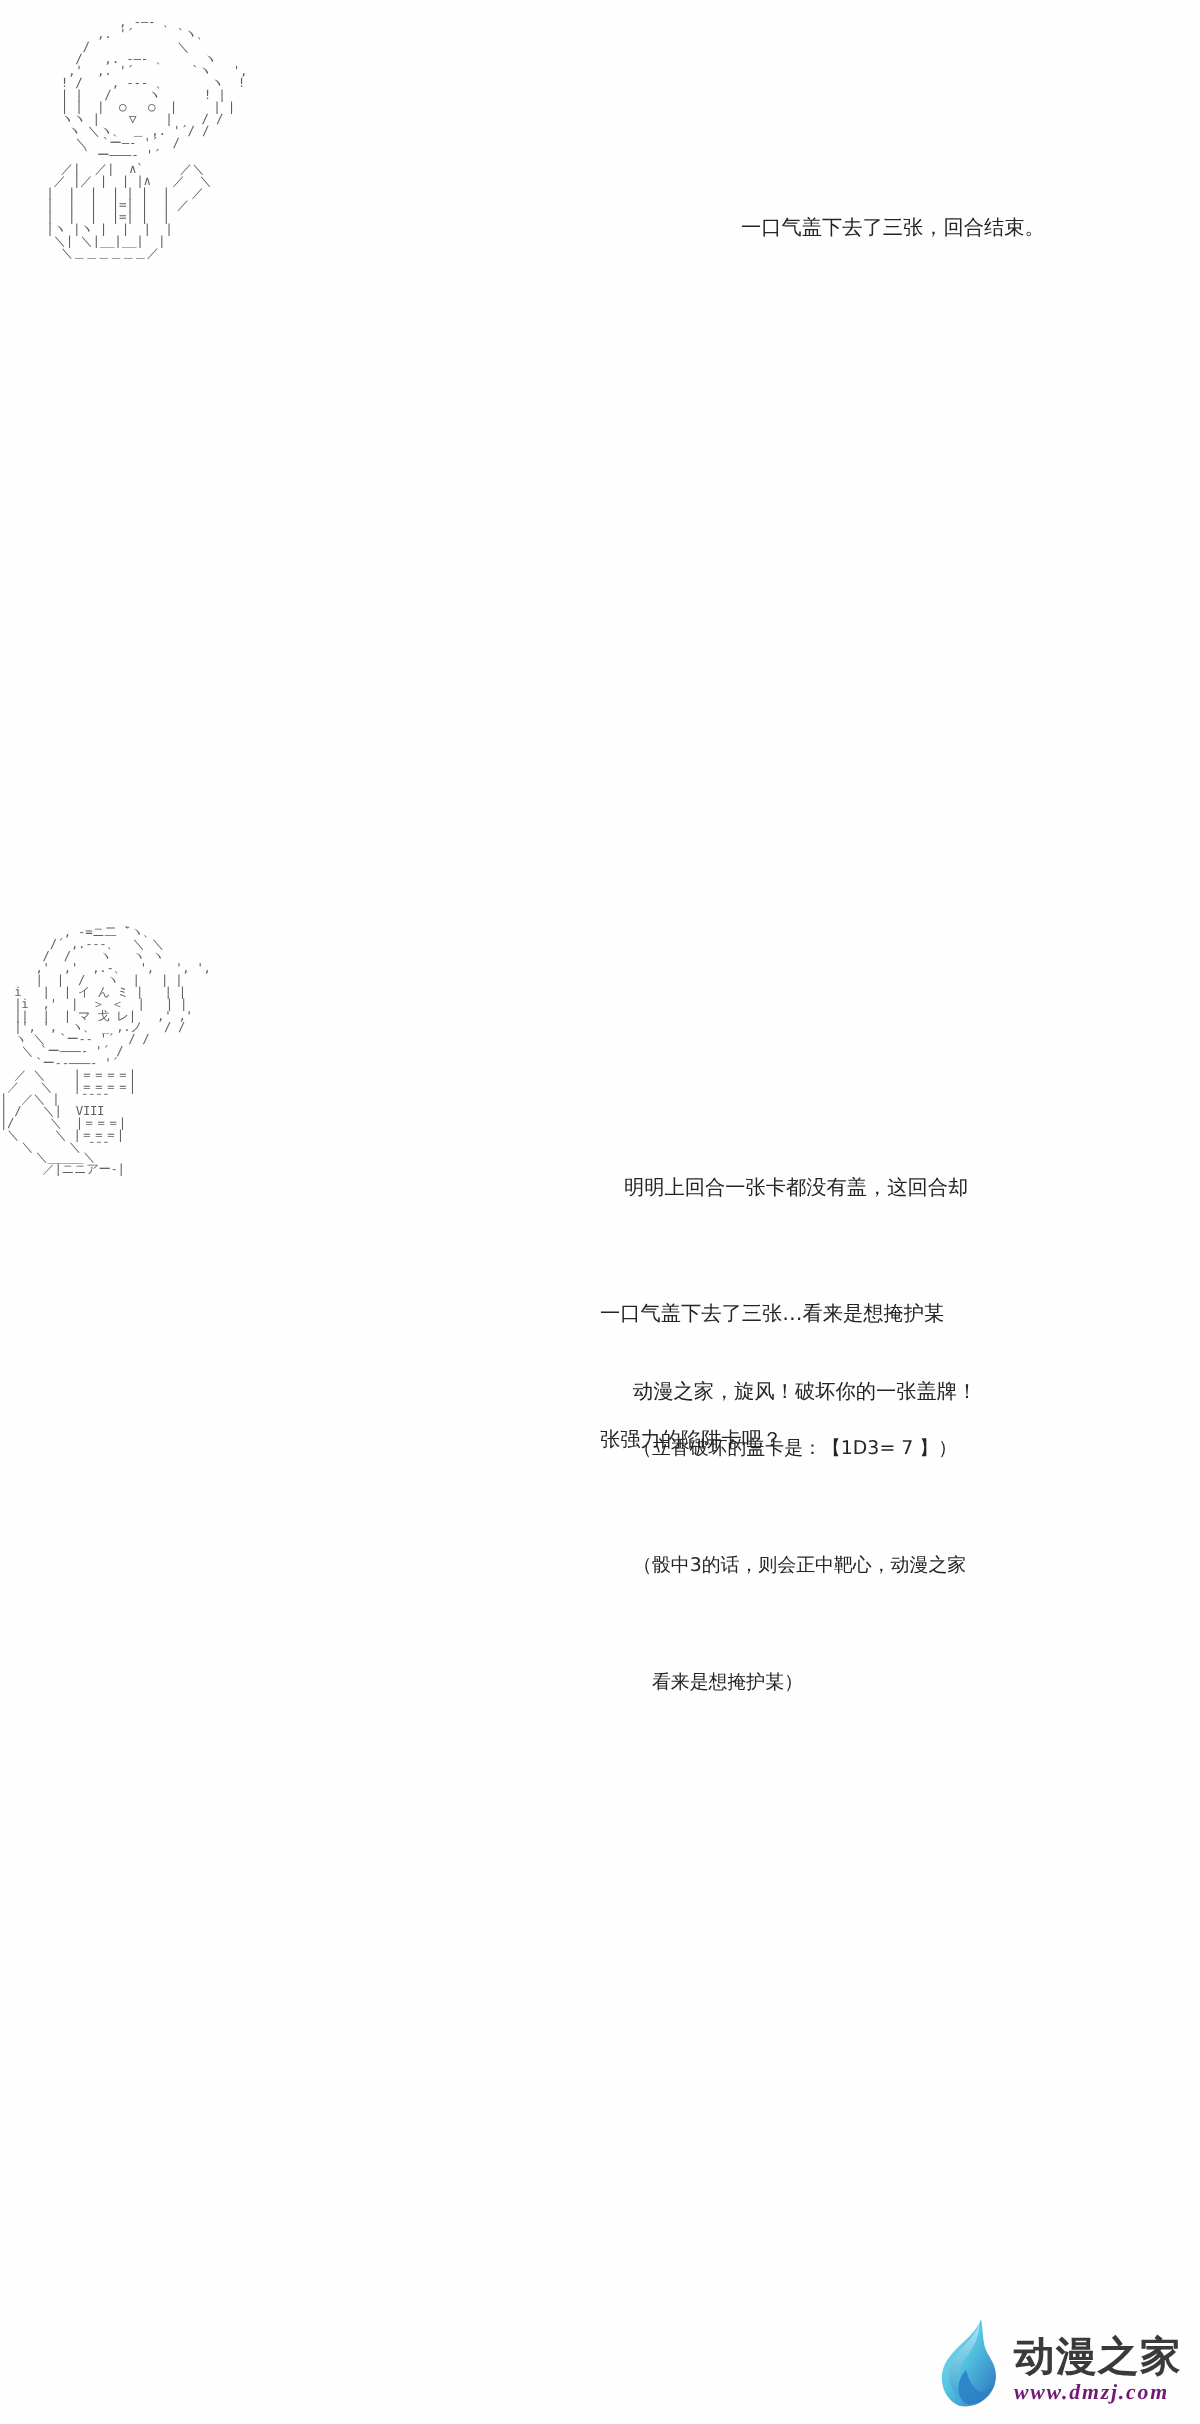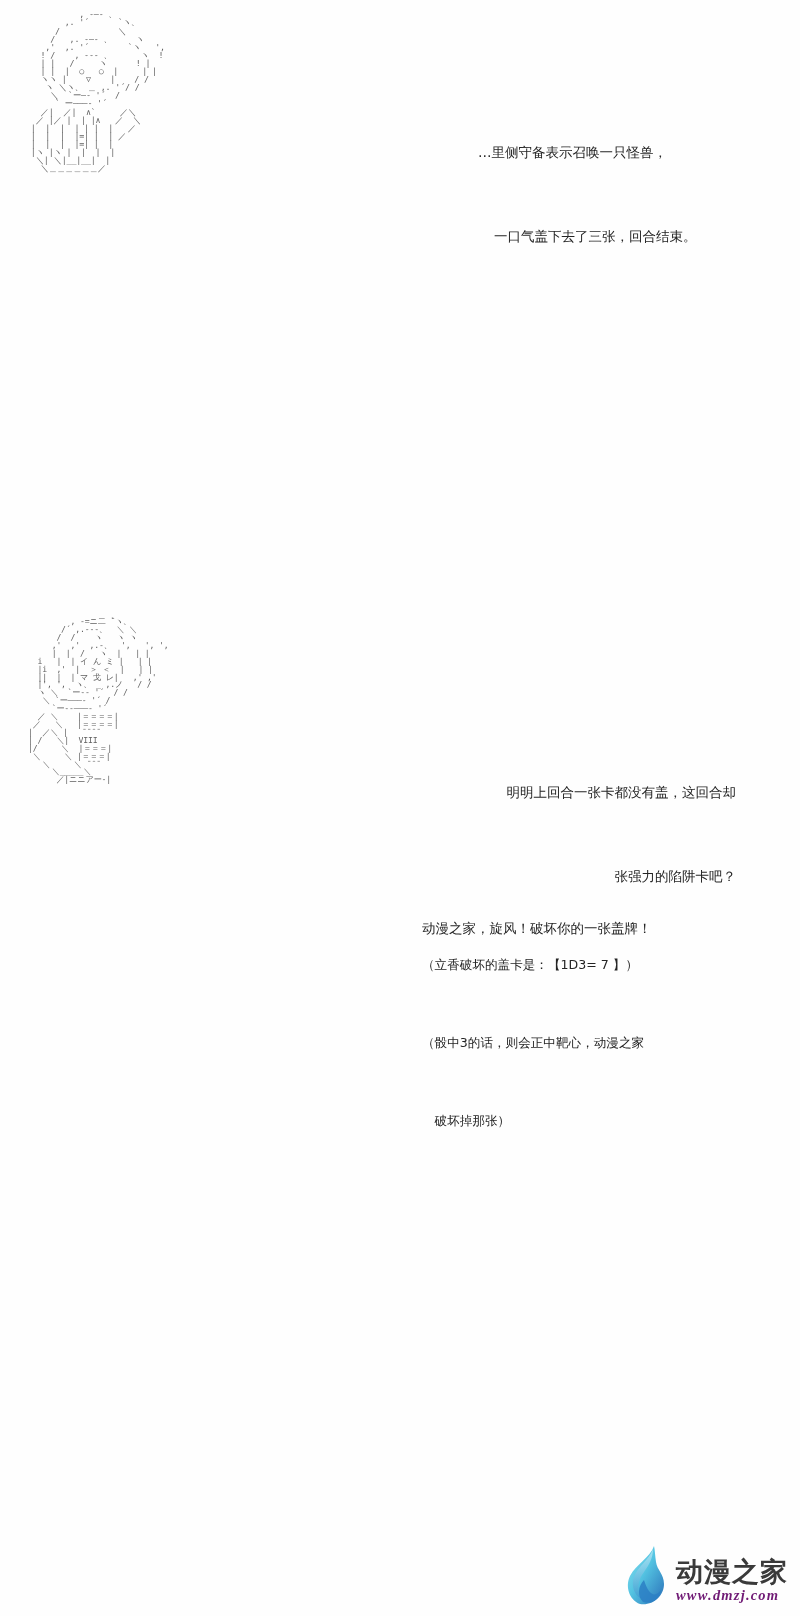--- a/index.html
+++ b/index.html
@@ -40,37 +40,37 @@
     position: absolute;
     font-family: "DejaVu Sans Mono", "Liberation Mono", monospace;
     white-space: pre;
     color: #5f5f5f;
     letter-spacing: -0.2px;
     text-rendering: geometricPrecision;
     -webkit-font-smoothing: none;
     user-select: none;
   }
   #aa-1 { left: 26px;  top: 2px;    font-size: 8.4px;  line-height: 8.1px; }
-  #aa-2 { left: 0px;   top: 310px;  font-size: 8.2px;  line-height: 7.9px; margin-left: 28px; }
+  #aa-2 { left: 0px;   top: 310px;  font-size: 8.2px;  line-height: 7.9px; }
   #aa-3 { left: 0px;   top: 790px;  font-size: 8.4px;  line-height: 8.3px; }
 
   
   .dlg {
     position: absolute;
     font-family: "DejaVu Sans", "Liberation Sans", sans-serif;
     font-size: 13.5px;
     line-height: 28px;
     color: #242424;
     white-space: pre-wrap;
   }
   .dlg .ln { display: block; }
   .dlg .indent { padding-left: 16px; }
 
   #dlg-1 { left: 478px; top: 82px;   width: 300px; }
-  #dlg-2 { left: 436px; top: 422px;  width: 300px; text-align: right; }
+  #dlg-2 { left: 400px; top: 422px;  width: 300px; }
   #dlg-3 { left: 422px; top: 558px;  width: 320px; }
   #dlg-4 { left: 422px; top: 600px;  width: 320px; font-size: 12.6px; line-height: 26px; }
 
   
   #watermark {
     position: absolute;
     left: 624px;
     top: 1506px;
     width: 172px;
     height: 100px;
@@ -129,21 +129,20 @@
    ／|  ／|  ∧`     ／＼
   ／ |／ |  | |∧   ／  ＼
  |  |  |  | | |  |   ／
  |  |  |  |=| |  | ／
  |  |  |  |=| |  |
  |ヽ |ヽ |  |  |  |
   ＼| ＼|__|__|  |
    ＼＿＿＿＿＿＿／</pre>
 
     <div class="dlg" id="dlg-1">
-      <span class="ln">…里侧守备表示召唤一只怪兽，</span>
       <span class="ln indent">一口气盖下去了三张，回合结束。</span>
     </div>
   </div>
 
   <div class="panel" id="panel-2">
     <pre class="aa" id="aa-2">         , -=ニ二 ̄`ヽ、
        /´ ,.-‐-、  ＼ ＼
       /  /    ヽ   ヽ ヽ
      ,'  ,'  ,.-、  ',   ', ',
      |  |  /   ヽ  |   | |
@@ -159,31 +158,32 @@
 |  ／＼ |   ̄ ̄ ̄ ̄
 | /   ＼|  VIII
 |/     ＼  |＝＝＝|
  ＼     ＼ |＝＝＝|
    ＼     ＼ ̄ ̄ ̄
      ＼_____＼
       ／|ニニアー‐|</pre>
 
     <div class="dlg" id="dlg-2">
       <span class="ln indent">明明上回合一张卡都没有盖，这回合却</span>
+      <span class="ln">一口气盖下去了三张…看来是想掩护某</span>
       <span class="ln">张强力的陷阱卡吧？</span>
     </div>
 
     <div class="dlg" id="dlg-3">
       <span class="ln">动漫之家，旋风！破坏你的一张盖牌！</span>
     </div>
 
     <div class="dlg" id="dlg-4">
       <span class="ln">（立香破坏的盖卡是：【1D3= 7 】）</span>
       <span class="ln">（骰中3的话，则会正中靶心，动漫之家</span>
-      <span class="ln">　破坏掉那张）</span>
+      <span class="ln">　看来是想掩护某）</span>
     </div>
   </div>
 
 
   <div class="panel" id="panel-4">
     
 
     
 
     

